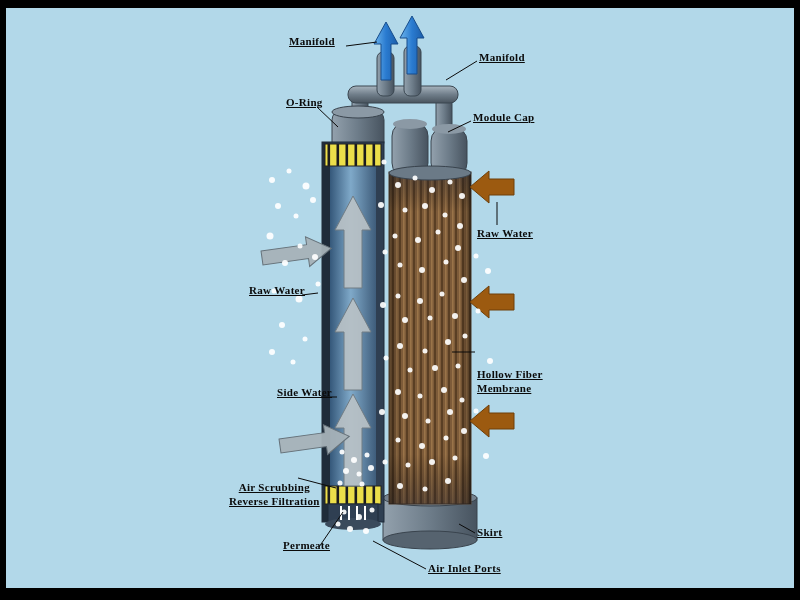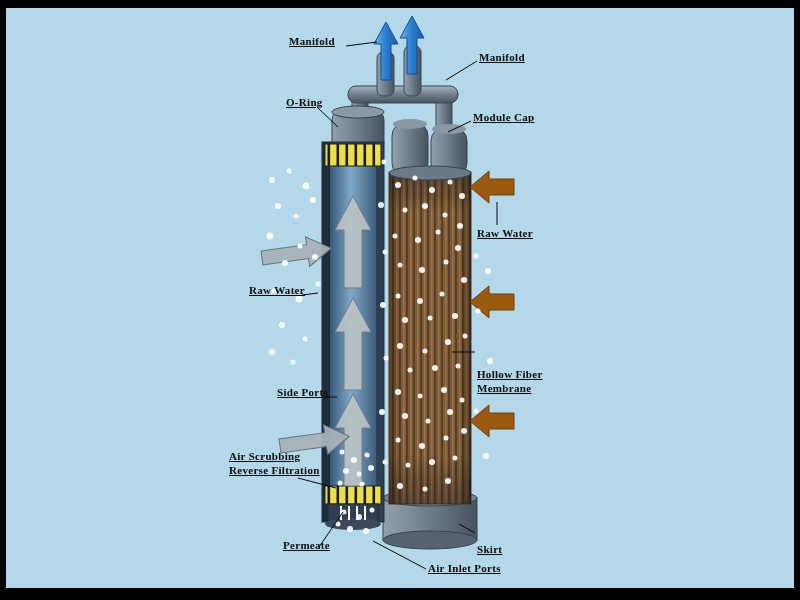--- a/index.html
+++ b/index.html
@@ -254,18 +254,18 @@
 </svg>
 
 <div class="label" style="left:289px; top:34px;">Manifold</div>
 <div class="label" style="left:479px; top:50px;text-align:right;">Manifold</div>
 <div class="label" style="left:286px; top:95px;">O-Ring</div>
 <div class="label" style="left:473px; top:110px;">Module Cap</div>
 <div class="label" style="left:477px; top:226px;">Raw Water</div>
 <div class="label" style="left:249px; top:283px;">Raw Water</div>
 <div class="label" style="left:477px; top:343px;margin-top:24px;">Hollow Fiber
 Membrane</div>
-<div class="label" style="left:277px; top:385px;">Side Ports</div>
-<div class="label" style="left:229px; top:449px;">Air Scrubbing
+<div class="label" style="left:277px; top:385px;">Side Water</div>
+<div class="label" style="left:229px; top:480px;text-align:center;">Air Scrubbing
 Reverse Filtration</div>
 <div class="label" style="left:283px; top:538px;">Permeate</div>
 <div class="label" style="left:428px; top:561px;">Air Inlet Ports</div>
-<div class="label" style="left:477px; top:542px;">Skirt</div>
+<div class="label" style="left:477px; top:525px;">Skirt</div>
 
 </body></html>

